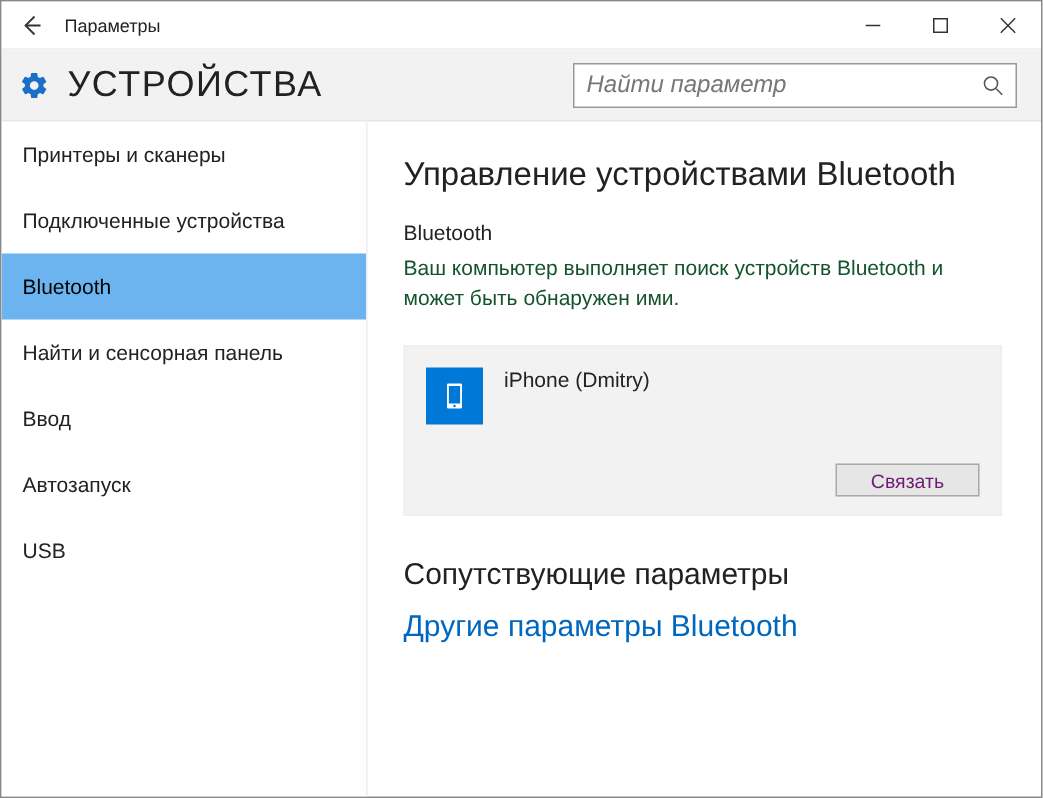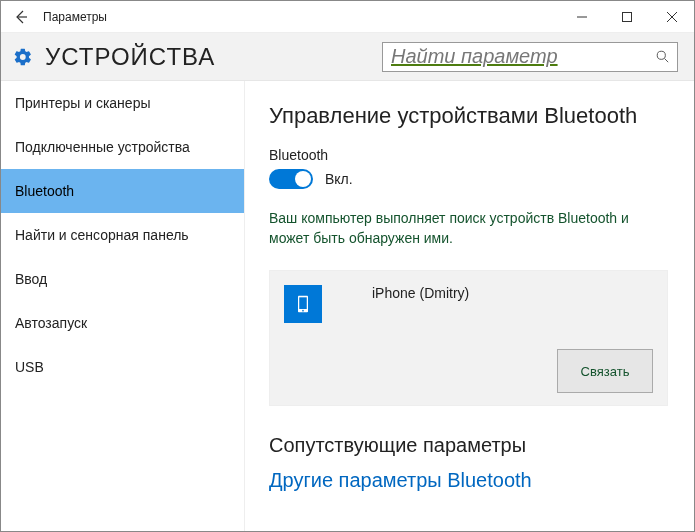--- a/index.html
+++ b/index.html
@@ -7,43 +7,43 @@
   .titlebar { height: 32px; display: flex; align-items: center; background: #fff; border-bottom: 1px solid #eee; }
   .tb-back { width: 40px; height: 32px; display: flex; align-items: center; justify-content: center; color: #333; }
   .tb-title { font-size: 12px; color: #222; padding-left: 2px; flex: 1; }
   .tb-btns { display: flex; }
   .tb-btn { width: 45px; height: 32px; display: flex; align-items: center; justify-content: center; color: #333; }
   .tb-btn svg { width: 10px; height: 10px; }
   .header { height: 48px; background: #f2f2f2; display: flex; align-items: center; padding: 0 16px 0 12px; border-bottom: 1px solid #e6e6e6; }
   .gear { width: 20px; height: 20px; margin-right: 12px; color: #1b6fc9; display:flex; align-items:center; justify-content:center;}
   .header-title { font-size: 24px; letter-spacing: 1px; color: #222; flex: 1; font-weight: 400; }
   .search { width: 296px; height: 30px; border: 1px solid #999; background: #fff; display: flex; align-items: center; padding: 0 8px; font-size: 13px; color: #666; }
-  .search input { border: none; outline: none; flex: 1; font-size: 20px; color: #4d7c0f; background: transparent; text-decoration: underline; }
+  .search input { border: none; outline: none; flex: 1; font-size: 16px; color: #6d28d9; background: transparent; }
   .search input::placeholder { color: #777; font-style: italic; }
   .search-icon { width: 14px; color: #555; }
   .body { display: flex; height: calc(100% - 80px); }
   .sidebar { width: 244px; background: #fff; border-right: 1px solid #eee; }
   .side-item { height: 44px; display: flex; align-items: center; padding: 0 14px; font-size: 14px; color: #222; cursor: pointer; }
   .side-item.active { background: #6bb4ef; color: #000; }
   .content { flex: 1; padding: 22px 26px 10px 24px; overflow: hidden; }
   .h1 { font-size: 22px; font-weight: 400; color: #222; margin-bottom: 18px; }
   .label { font-size: 14px; color: #222; margin-bottom: 6px; }
   .toggle-row { display: flex; align-items: center; margin-bottom: 20px; }
   .toggle { width: 44px; height: 20px; border-radius: 10px; background: #0078d7; position: relative; margin-right: 12px; }
   .toggle-knob { position: absolute; right: 2px; top: 2px; width: 16px; height: 16px; border-radius: 50%; background: #fff; }
   .toggle-state { font-size: 14px; color: #222; }
   .info { font-size: 14px; color: #14532d; line-height: 1.4; margin-bottom: 22px; }
   .device { background: #f2f2f2; padding: 14px 14px 12px 14px; border: 1px solid #eee; }
-  .device-row { display: flex; align-items: flex-start; gap: 36px; }
+  .device-row { display: flex; align-items: flex-start; }
   .device-icon { width: 38px; height: 38px; background: #0078d7; margin-right: 14px; display: flex; align-items: center; justify-content: center; }
   .device-icon svg { width: 20px; fill: #fff; }
   .device-name { font-size: 14px; color: #222; }
   .device-status { font-size: 13px; color: #444; }
   .device-actions { display: flex; justify-content: flex-end; margin-top: 26px; }
-  .btn { min-width: 96px; height: 44px; border: 1px solid #aaa; background: #e6e6e6; font-size: 13px; color: #14532d; padding: 0 14px; cursor: pointer; }
+  .btn { min-width: 96px; height: 22px; border: 1px solid #aaa; background: #e6e6e6; font-size: 13px; color: #701a75; padding: 0 14px; cursor: pointer; }
   .h2 { font-size: 20px; font-weight: 400; color: #222; margin-top: 28px; margin-bottom: 12px; }
   .link { color: #0067c0; font-size: 20px; cursor: pointer; }
 </style>
 </head>
 <body>
 
 <div class="titlebar">
   <div class="tb-back">
     <svg width="16" height="16" viewBox="0 0 16 16">
         <path d="M10 2 L4 8 L10 14" stroke="#333" stroke-width="1.2" fill="none"></path>
@@ -93,26 +93,20 @@
     <div class="side-item active">Bluetooth</div>
     <div class="side-item">Найти и сенсорная панель</div>
     <div class="side-item">Ввод</div>
     <div class="side-item">Автозапуск</div>
     <div class="side-item">USB</div>
   </div>
 
   <div class="content">
     <div class="h1">Управление устройствами Bluetooth</div>
     <div class="label">Bluetooth</div>
-    <div class="toggle-row">
-      <div class="toggle">
-        <div class="toggle-knob"></div>
-      </div>
-      <div class="toggle-state">Вкл.</div>
-    </div>
     <div class="info">Ваш компьютер выполняет поиск устройств Bluetooth и может быть обнаружен ими.</div>
 
     <div class="device">
       <div class="device-row">
         <div class="device-icon">
           <svg viewBox="0 0 24 24">
               <rect x="6" y="2" width="12" height="20" rx="1" fill="#fff"></rect>
               <rect x="7.5" y="4" width="9" height="14" fill="#0078d7"></rect>
               <circle cx="12" cy="20" r="1" fill="#0078d7"></circle>
             </svg>

